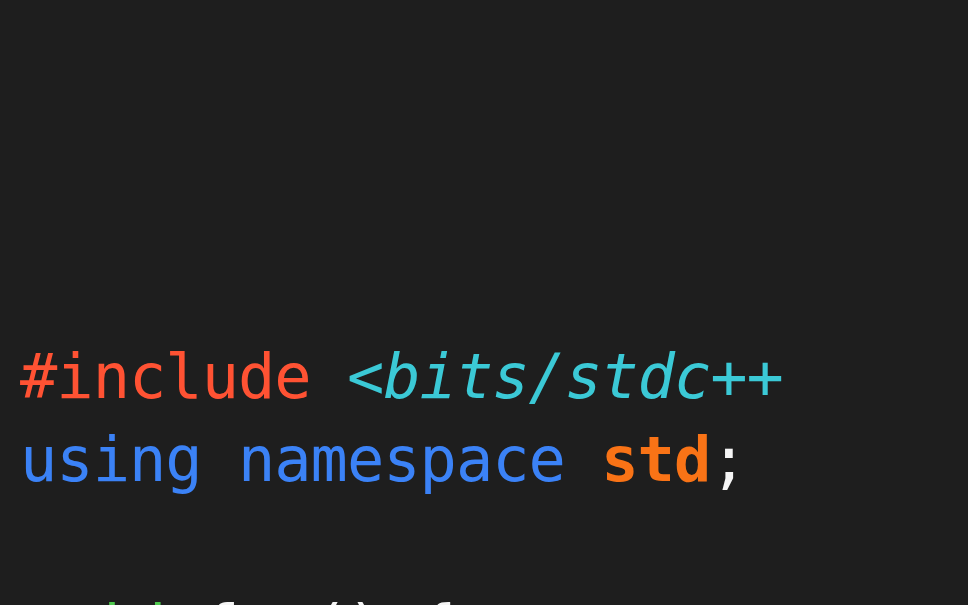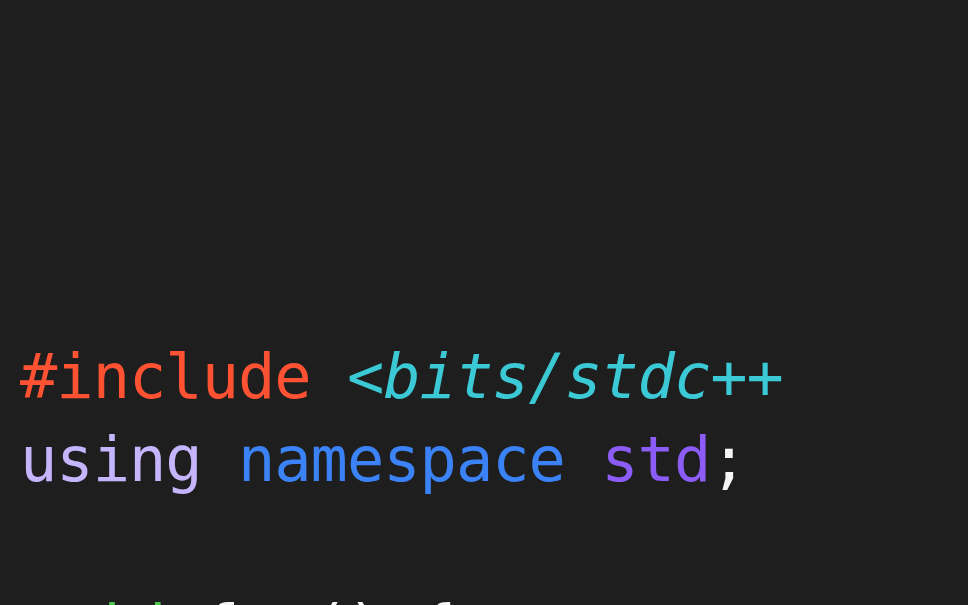--- a/index.html
+++ b/index.html
@@ -24,27 +24,28 @@
       display: block;
     }
     .tok-preprocessor {
       color: #ff5233;
     }
     .tok-include-path {
       color: #3bc9d6;
       font-style: italic;
     }
     .tok-keyword-using {
-      color: #c4b5fd;
+      color: #3b82f6;
     }
     .tok-keyword-namespace {
       color: #3b82f6;
     }
     .tok-identifier {
-      color: #8b5cf6;
+      color: #f97316;
+      font-weight: bold;
     }
     .tok-type {
       color: #4ec94e;
     }
     .tok-funcname {
       color: #f5f5f5;
     }
     .tok-punct {
       color: #f5f5f5;
     }

